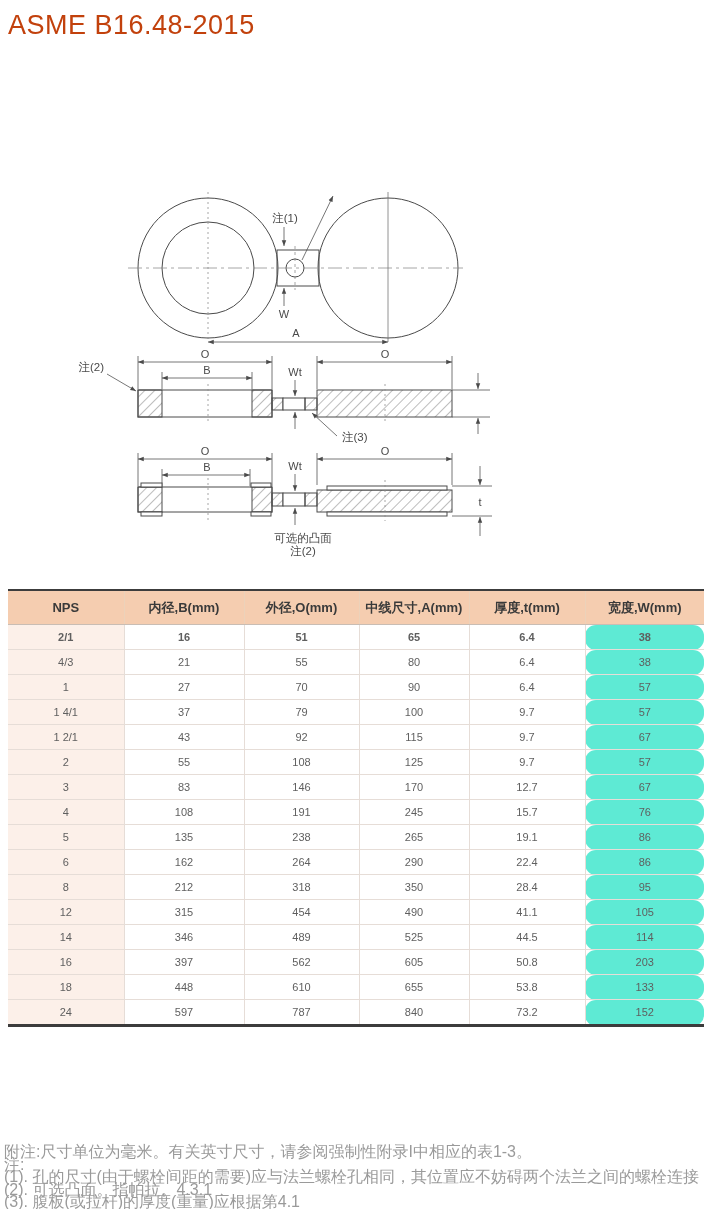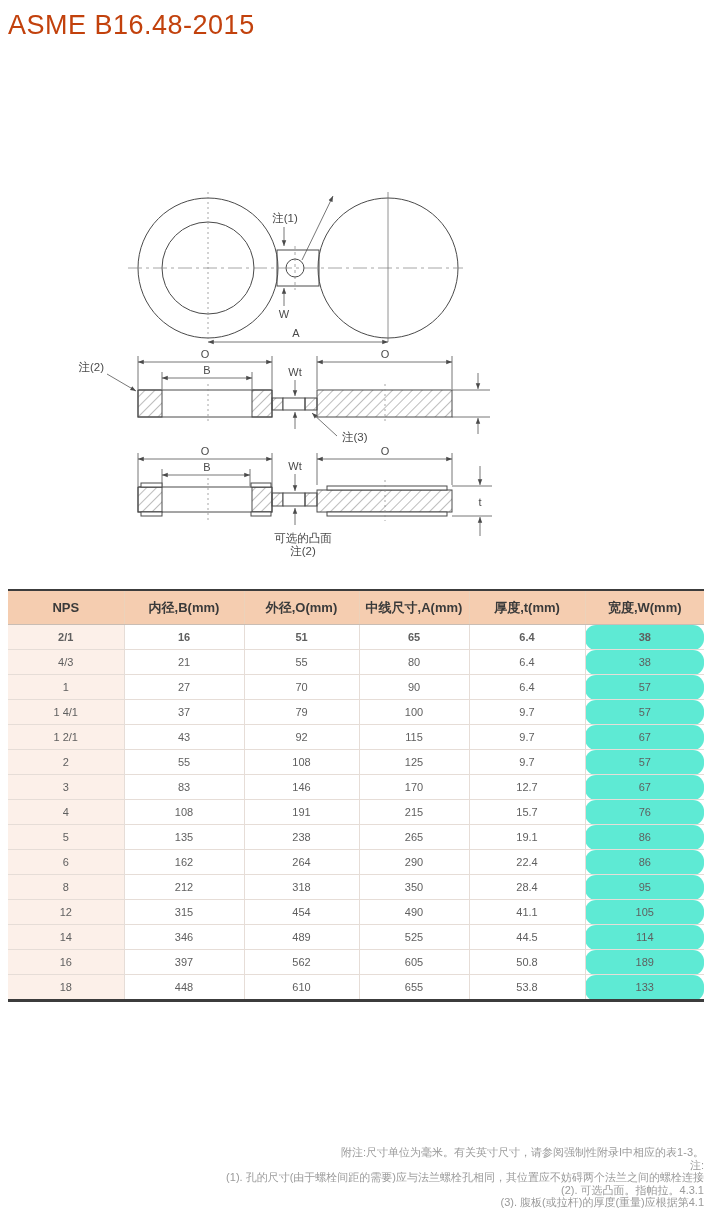--- a/index.html
+++ b/index.html
@@ -36,21 +36,21 @@
     height:24px;text-align:center;font-size:11px;color:#5f5f5f;
     border-top:1px solid #e6ddd7;border-left:1px solid #e6ddd7;padding:0;
     background:#ffffff;
   }
   table.spec td:first-child{background:#fcf0e9;border-left:none;}
   table.spec td:last-child{background:#5eead4;border-radius:11px;}
   table.spec tbody tr:first-child td{border-top:none;font-weight:bold;}
 
   .footer-notes{
     position:absolute;top:1146px;left:4px;right:8px;
-    font-size:11px;line-height:12.5px;color:#9a9a9a;text-align:right;
+    font-size:16px;line-height:12.5px;color:#9a9a9a;
   }
   .footer-notes p{margin:0;}
 </style>
 </head>
 <body>
 
 <div class="page-title">ASME B16.48-2015</div>
 
 <svg class="drawing-svg" width="712" height="400" viewBox="0 170 712 400">
   <defs>
@@ -239,21 +239,21 @@
           <td>83</td>
           <td>146</td>
           <td>170</td>
           <td>12.7</td>
           <td>67</td>
         </tr>
         <tr>
           <td>4</td>
           <td>108</td>
           <td>191</td>
-          <td>215</td>
+          <td>245</td>
           <td>15.7</td>
           <td>76</td>
         </tr>
         <tr>
           <td>5</td>
           <td>135</td>
           <td>238</td>
           <td>265</td>
           <td>19.1</td>
           <td>86</td>
@@ -289,29 +289,37 @@
           <td>525</td>
           <td>44.5</td>
           <td>114</td>
         </tr>
         <tr>
           <td>16</td>
           <td>397</td>
           <td>562</td>
           <td>605</td>
           <td>50.8</td>
-          <td>189</td>
+          <td>203</td>
         </tr>
         <tr>
           <td>18</td>
           <td>448</td>
           <td>610</td>
           <td>655</td>
           <td>53.8</td>
           <td>133</td>
+        </tr>
+        <tr>
+          <td>24</td>
+          <td>597</td>
+          <td>787</td>
+          <td>840</td>
+          <td>73.2</td>
+          <td>152</td>
         </tr>
       </tbody>
   </table>
 </div>
 
 <div class="footer-notes">
   <p>附注:尺寸单位为毫米。有关英寸尺寸，请参阅强制性附录I中相应的表1-3。</p>
   <p>注:</p>
   <p>(1). 孔的尺寸(由于螺栓间距的需要)应与法兰螺栓孔相同，其位置应不妨碍两个法兰之间的螺栓连接</p>
   <p>(2). 可选凸面。指帕拉。4.3.1</p>

